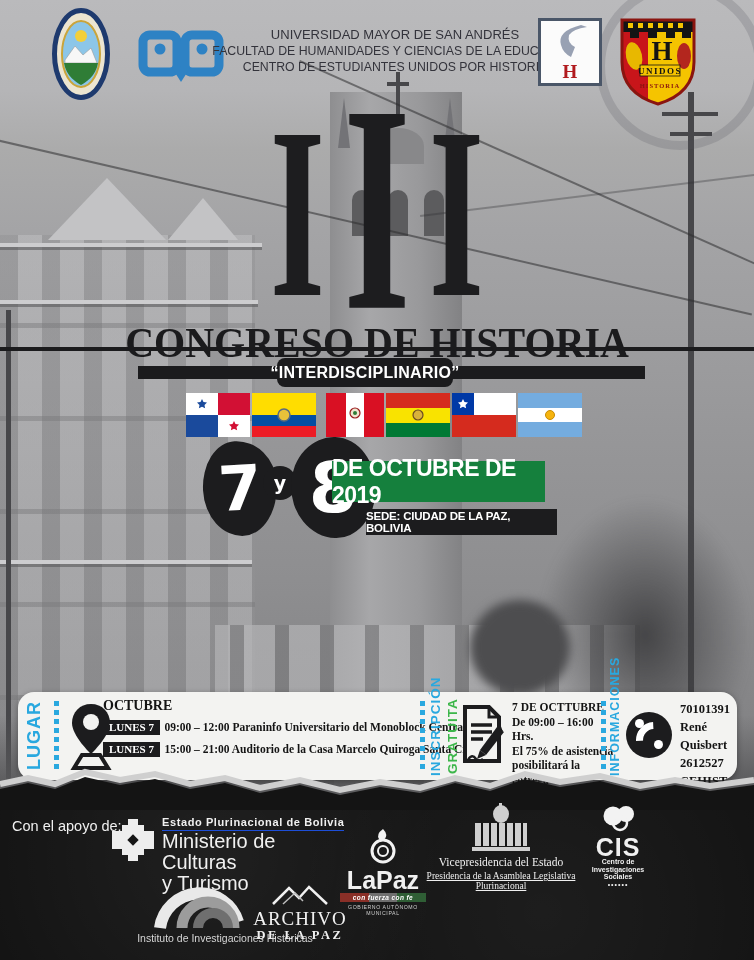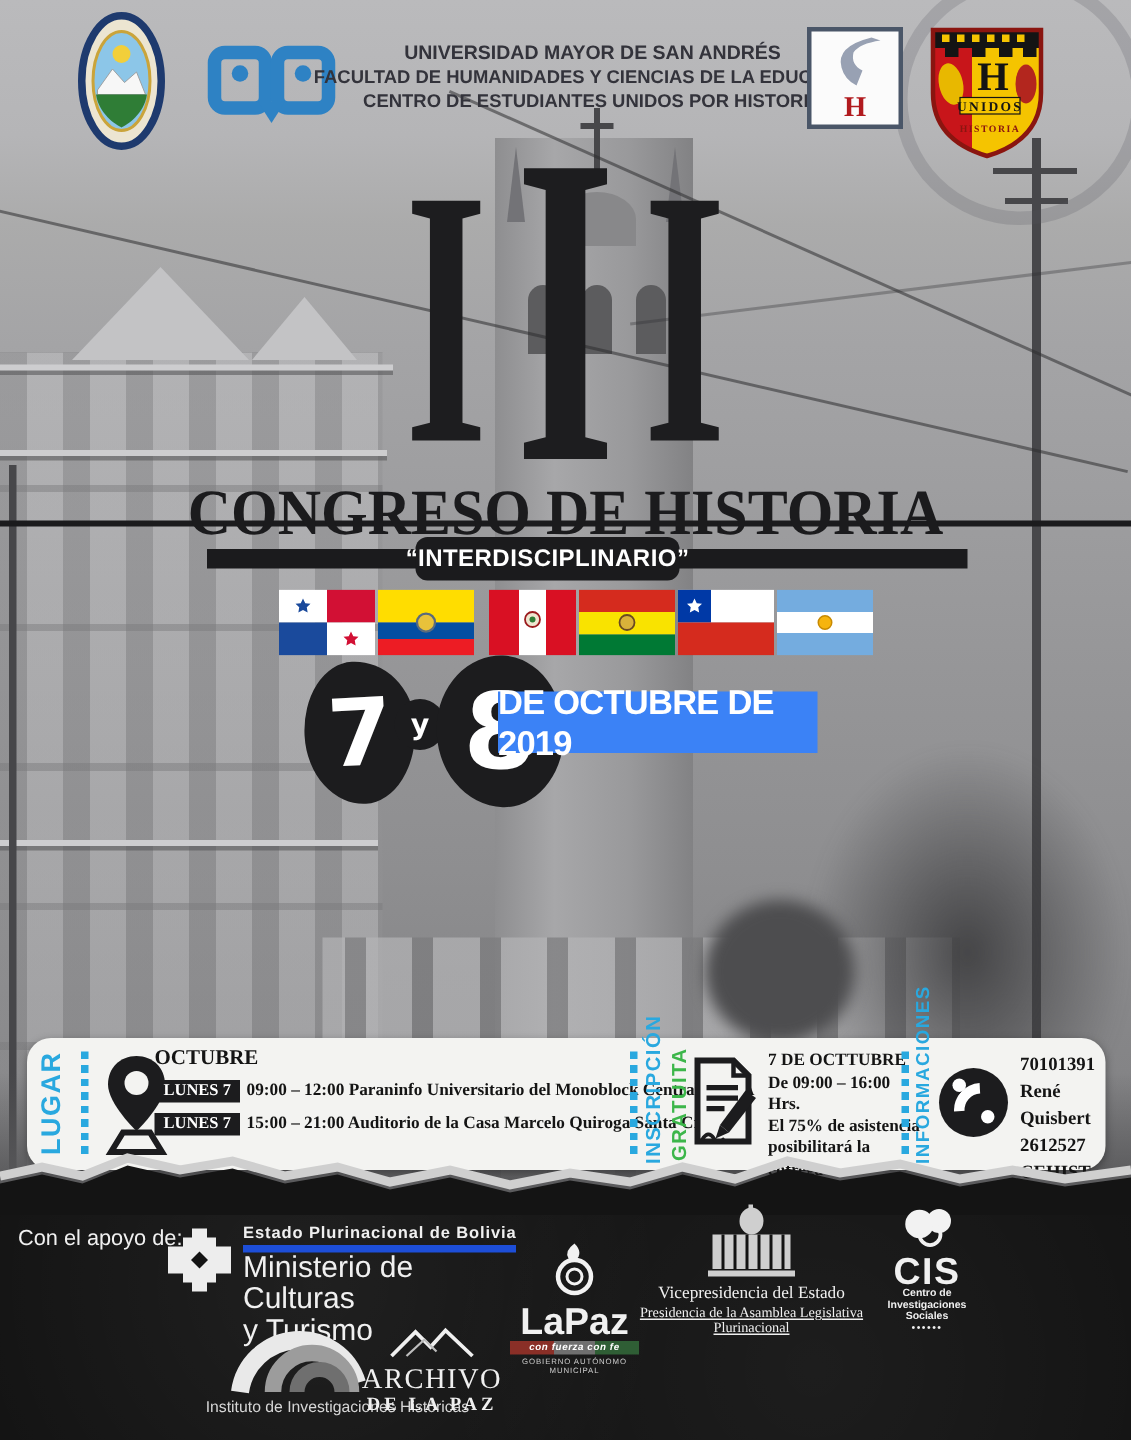--- a/index.html
+++ b/index.html
@@ -24,41 +24,41 @@
   .pole{background:#47474a;}
   .wire{background:rgba(45,45,48,.55);height:2px;transform-origin:left top;}
   .colonnade{left:215px;top:625px;width:425px;height:160px;opacity:.7;
     background:repeating-linear-gradient(90deg,#b4b4b6 0 15px,#7b7b7d 15px 29px,#b4b4b6 29px 45px);}
   .blob{border-radius:50%;filter:blur(5px);}
   .street{left:0;top:715px;width:754px;height:97px;
     background:linear-gradient(180deg,rgba(120,120,122,0),rgba(88,88,90,.9) 70%);}
   .fig{background:#2f2f32;border-radius:4px 4px 0 0;filter:blur(1px);}
   .ring{border:9px solid rgba(88,88,94,.22);border-radius:50%;}
   
-  .hdr-lines{left:140px;right:136px;top:27px;text-align:center;color:#33333b;font-weight:bold;padding-left:32px;}
+  .hdr-lines{left:140px;right:136px;top:27px;text-align:center;color:#33333b;font-weight:normal;padding-left:32px;}
   .hdr-lines div{line-height:16px;}
   .h1x{font-size:13px;}  .h2x{font-size:12.3px;}
   
   .num-row{left:0;right:0;top:108px;height:220px;display:flex;justify-content:center;align-items:flex-end;}
   .num{font-family:"Liberation Serif",serif;font-weight:bold;color:#1d1d1f;line-height:.8;display:inline-block;}
   .num.side{font-size:172px;transform:scaleY(1.42) scaleX(.82);transform-origin:bottom;margin-bottom:16px;}
   .num.mid{font-size:172px;transform:scaleY(1.72);transform-origin:bottom;margin:0 13px;}
   .congress-line{left:0;top:347px;width:754px;height:4px;background:#1b1b1d;}
   .congress{left:0;right:0;top:318px;text-align:center;font-family:"Liberation Serif",serif;
     font-weight:bold;font-size:43px;color:#1b1b1d;transform:scaleX(.93);letter-spacing:0;}
   .ribbon-strip{left:138px;top:366px;width:507px;height:13px;background:#1b1b1d;}
   .ribbon-pill{left:277px;top:358px;width:176px;height:29px;background:#1b1b1d;border-radius:8px;
     color:#fff;font-weight:bold;font-size:16px;display:flex;align-items:center;justify-content:center;letter-spacing:.3px;}
   
   .flags{left:186px;top:393px;height:44px;display:flex;gap:2px;}
   .flag{position:relative;width:64px;height:44px;overflow:hidden;flex:none;}
   
   .dblob{background:#1c1c1e;color:#fff;display:flex;align-items:center;justify-content:center;
     font-family:"DejaVu Sans",sans-serif;font-weight:bold;}
-  .datebar{left:332px;top:461px;width:213px;height:41px;background:#3b82f6;color:#fff;display:flex;
+  .datebar{left:332px;top:461px;width:213px;height:41px;background:#15803d;color:#fff;display:flex;
     align-items:center;justify-content:center;font-weight:bold;font-size:23px;letter-spacing:-.5px;}
   .sedebar{left:366px;top:509px;width:191px;height:26px;background:#1c1c1e;color:#fff;display:flex;
     align-items:center;justify-content:center;font-weight:bold;font-size:11.5px;letter-spacing:-.2px;}
   
   .band{left:18px;top:692px;width:719px;height:88px;background:#f3f3f1;border-radius:16px;
     box-shadow:0 2px 6px rgba(0,0,0,.35);}
   .vlabel{writing-mode:vertical-rl;transform:rotate(180deg);font-weight:bold;color:#29a8df;
     letter-spacing:1px;text-align:center;}
   .dots{width:5px;background:repeating-linear-gradient(180deg,#29a8df 0 5px,transparent 5px 9px);}
   .serifb{font-family:"Liberation Serif",serif;font-weight:bold;color:#141414;}
@@ -67,21 +67,21 @@
   .phone-circle{width:46px;height:46px;border-radius:50%;background:#1c1c1e;}
   .handset{position:absolute;left:10px;top:10px;width:22px;height:22px;border:7px solid transparent;
     border-left:7px solid #fff;border-radius:50%;transform:rotate(42deg);}
   .hdot{position:absolute;width:9px;height:9px;border-radius:50%;background:#fff;}
   
   .black-bottom{left:0;top:800px;width:754px;height:160px;
     background:radial-gradient(circle at 28% 35%,rgba(255,255,255,.05),transparent 42%),
                radial-gradient(circle at 72% 70%,rgba(255,255,255,.04),transparent 45%),#141414;}
   
   .sp{color:#f0f0f0;}
-  .min-l1{font-size:11px;font-weight:bold;letter-spacing:.6px;border-bottom:5px solid #1d4ed8;
+  .min-l1{font-size:11px;font-weight:bold;letter-spacing:.6px;border-bottom:1px solid #1d4ed8;
     padding-bottom:2px;display:inline-block;}
   .min-big{font-size:20px;line-height:21px;}
   .lapaz-name{font-size:25px;font-weight:bold;line-height:24px;}
   .lapaz-bar{margin-top:1px;background:linear-gradient(90deg,#8a2f27 0 34%,#6f6f6f 34% 66%,#2f5e35 66%);
     color:#fff;font-size:6.5px;font-style:italic;font-weight:bold;padding:1px 2px;letter-spacing:.4px;}
   .lapaz-sub{font-size:5.2px;letter-spacing:.6px;color:#cfcfcf;margin-top:2px;}
   .serif-sp{font-family:"Liberation Serif",serif;}
   .cis-acr{font-size:25px;font-weight:bold;letter-spacing:1px;line-height:22px;}
   .cis-sm{font-size:7px;font-weight:bold;line-height:7.5px;}
   .fondo-box{background:#f2f2f2;color:#101010;text-align:center;padding:5px 2px 4px;font-weight:bold;}
@@ -244,20 +244,21 @@
           <rect y="29" width="64" height="15" fill="#74acdf"></rect>
         <circle cx="32" cy="22" r="4.5" fill="#f6b40e" stroke="#c88a02" stroke-width="1"></circle>
       </svg>
     </div>
   </div>
 
   <div class="abs dblob" style="left:203px;top:441px;width:74px;height:95px;border-radius:46% 54% 48% 52%/50% 46% 54% 50%;transform:rotate(-3deg);font-size:62px;">7</div>
   <div class="abs dblob" style="left:263px;top:466px;width:34px;height:34px;border-radius:50%;font-size:19px;">y</div>
   <div class="abs dblob" style="left:291px;top:437px;width:85px;height:101px;border-radius:50% 50% 46% 54%/48% 52% 48% 52%;transform:rotate(2deg);font-size:70px;">8</div>
   <div class="abs datebar">DE OCTUBRE DE 2019</div>
+  <div class="abs sedebar">SEDE: CIUDAD DE LA PAZ, BOLIVIA</div>
 
   <div class="abs band">
     <div class="abs vlabel" style="left:6px;top:8px;height:72px;font-size:18px;">LUGAR</div>
     <div class="abs dots" style="left:36px;top:9px;height:70px;"></div>
     <svg class="abs" style="left:50px;top:10px;" width="46" height="70" viewBox="0 0 46 70">
       <path d="M23 2 C12 2 4 10 4 21 C4 34 23 52 23 52 C23 52 42 34 42 21 C42 10 34 2 23 2 Z" fill="#1c1c1e"></path>
       <circle cx="23" cy="20" r="8" fill="#f3f3f1"></circle>
       <path d="M6 66 L14 53 H32 L40 66 Z" fill="none" stroke="#1c1c1e" stroke-width="4"></path>
     </svg>
     <div class="abs serifb" style="left:85px;top:6px;font-size:14px;">OCTUBRE</div>
@@ -349,21 +350,21 @@
     <div class="cis-sm">Sociales</div>
     <div style="font-size:7px;letter-spacing:1px;">••••••</div>
   </div>
 
   <svg class="abs" style="left:150px;top:878px;" width="100" height="52" viewBox="0 0 100 52">
     <path d="M10 50 A40 40 0 0 1 88 44" stroke="#e9e9e9" stroke-width="12" fill="none"></path>
     <path d="M32 50 A26 26 0 0 1 84 50" stroke="#9c9c9c" stroke-width="11" fill="none"></path>
     <path d="M48 50 A15 15 0 0 1 78 50" stroke="#6f6f6f" stroke-width="10" fill="none"></path>
   </svg>
   <div class="abs sp" style="left:100px;top:932px;width:250px;text-align:center;font-size:10.5px;color:#d6d6d6;">Instituto de Investigaciones Históricas</div>
-  <div class="abs sp" style="left:240px;top:884px;width:96px;text-align:center;">
+  <div class="abs sp" style="left:252px;top:884px;width:96px;text-align:center;">
     <svg width="62" height="22" viewBox="0 0 62 22">
       <path d="M4 20 L20 4 L30 14 L40 3 L58 20" stroke="#f0f0f0" stroke-width="2.5" fill="none"></path>
       <path d="M14 20 L26 9 L34 17" stroke="#bdbdbd" stroke-width="1.5" fill="none"></path>
     </svg>
     <div class="serif-sp" style="font-size:19px;letter-spacing:1px;line-height:18px;">ARCHIVO</div>
     <div class="serif-sp" style="font-size:12.5px;font-weight:bold;letter-spacing:2.5px;">DE LA PAZ</div>
   </div>
 
 </div>
 

